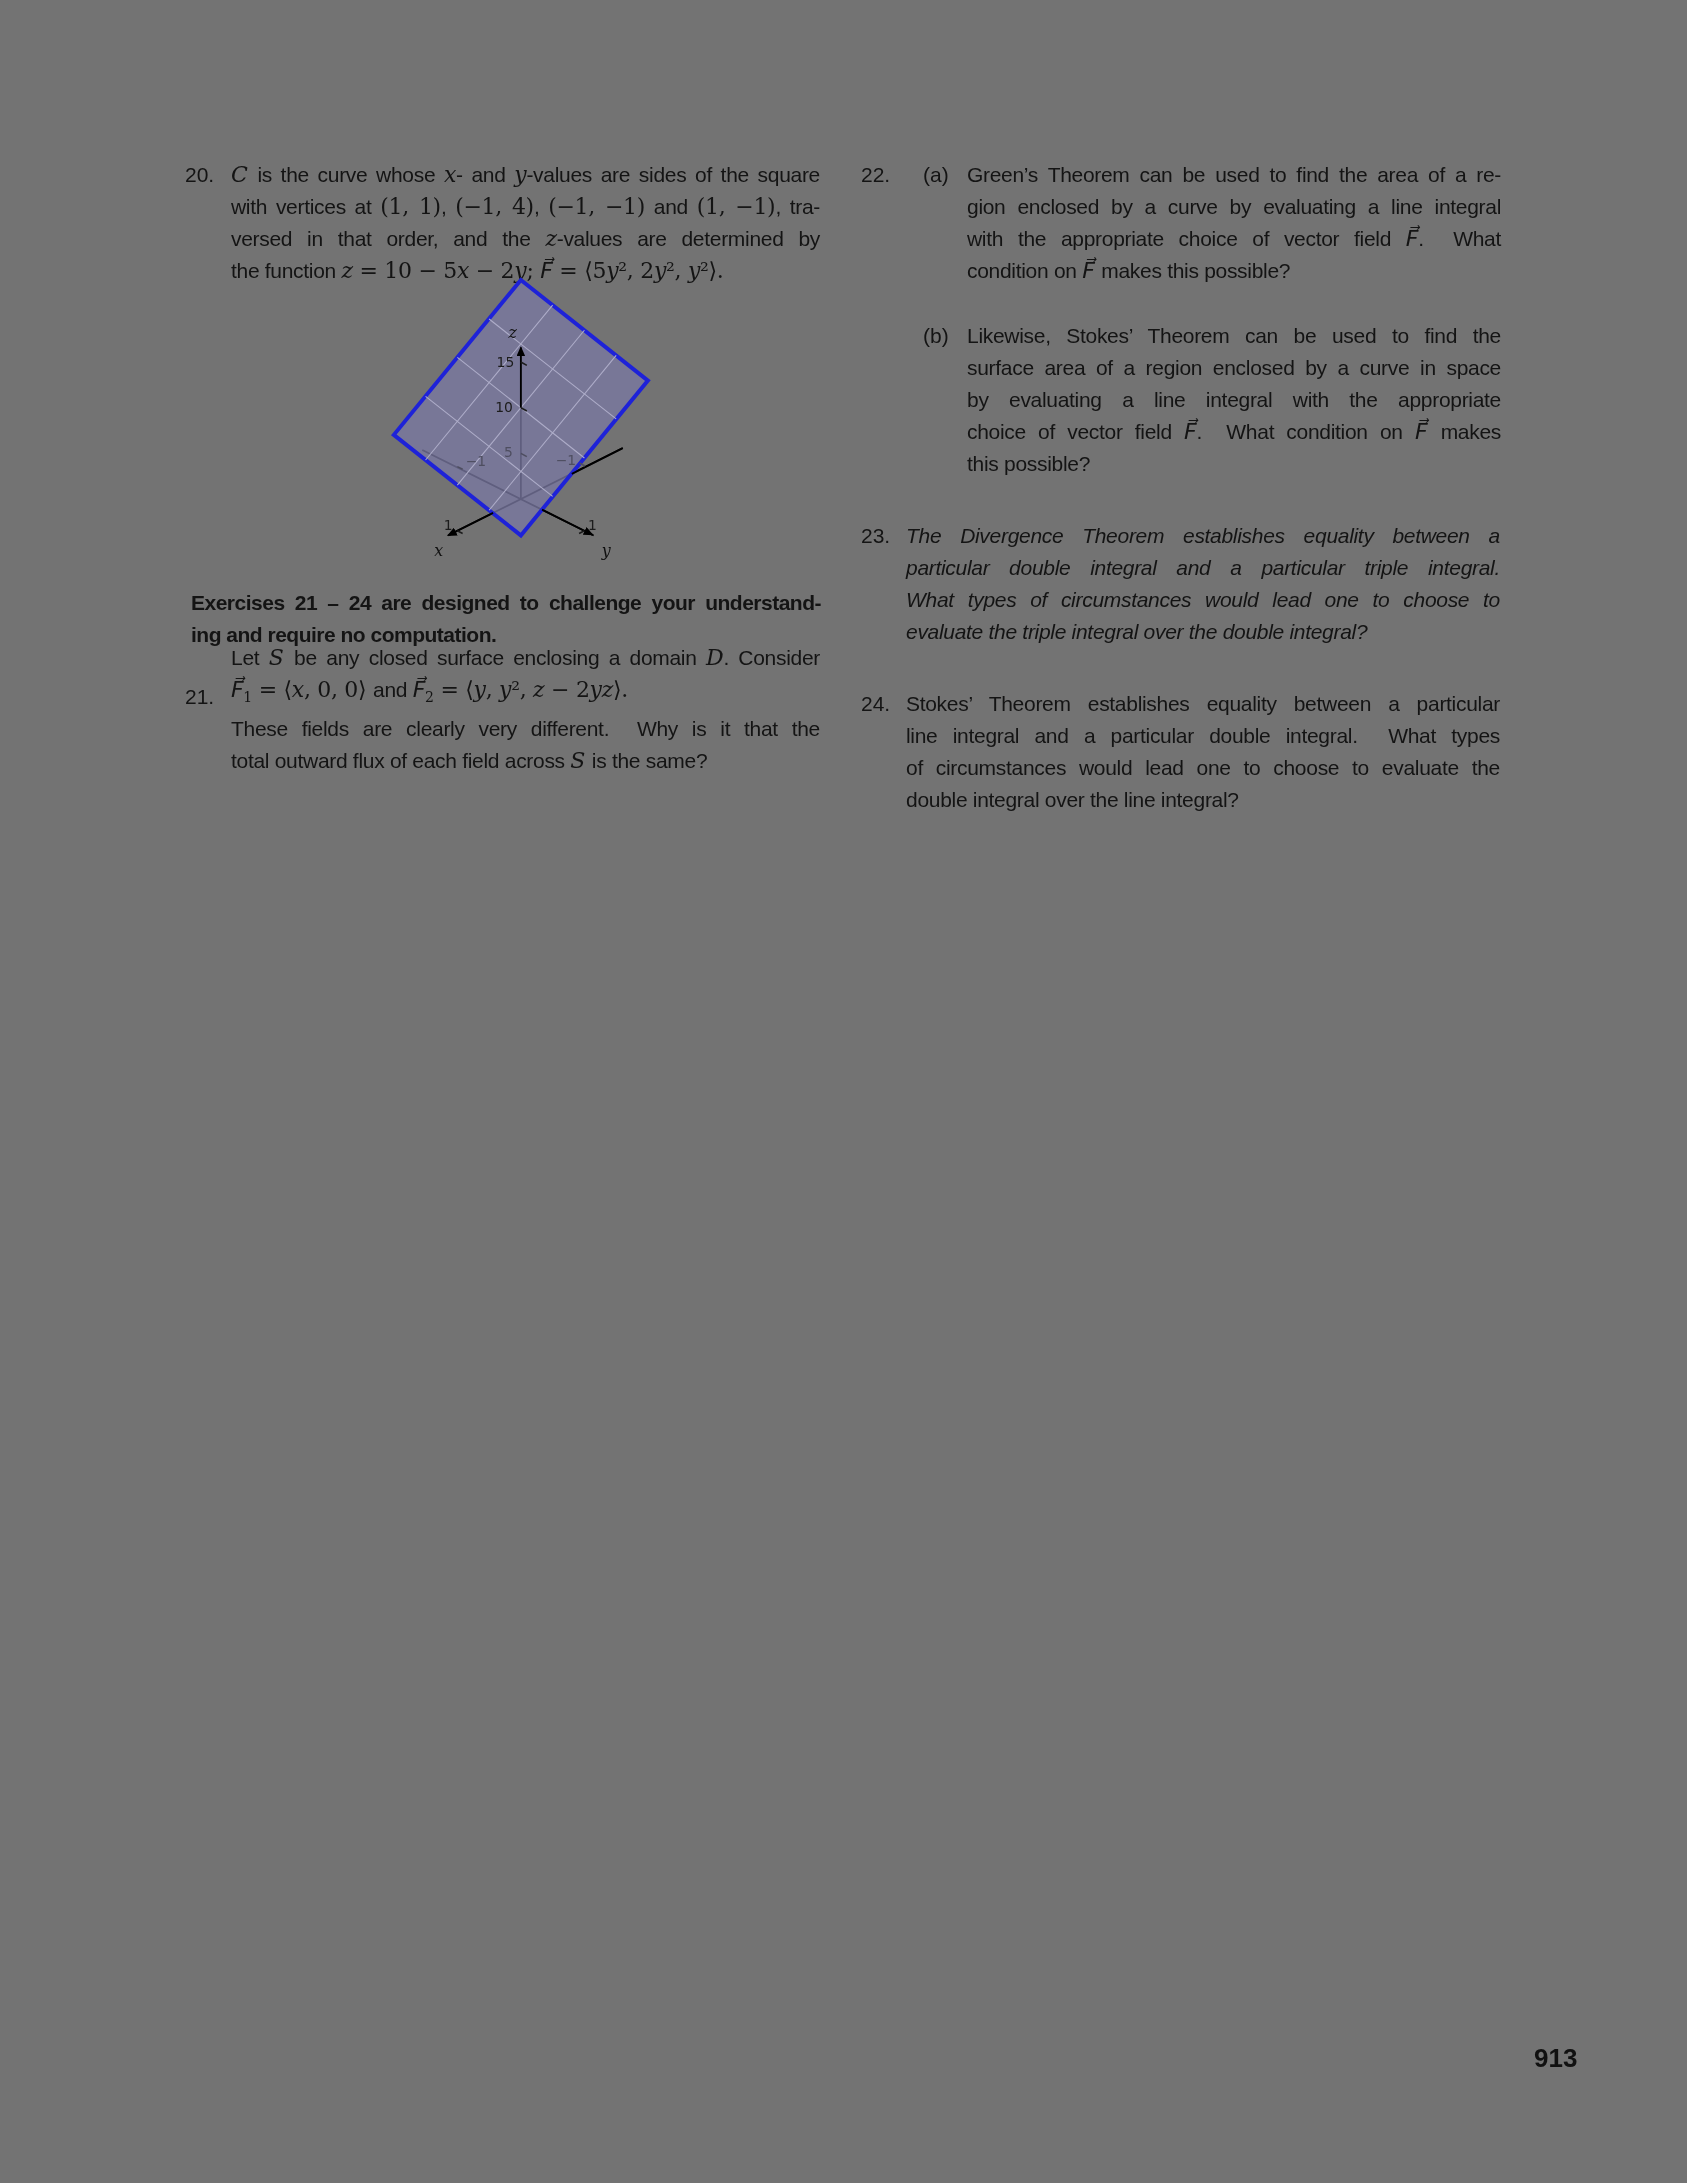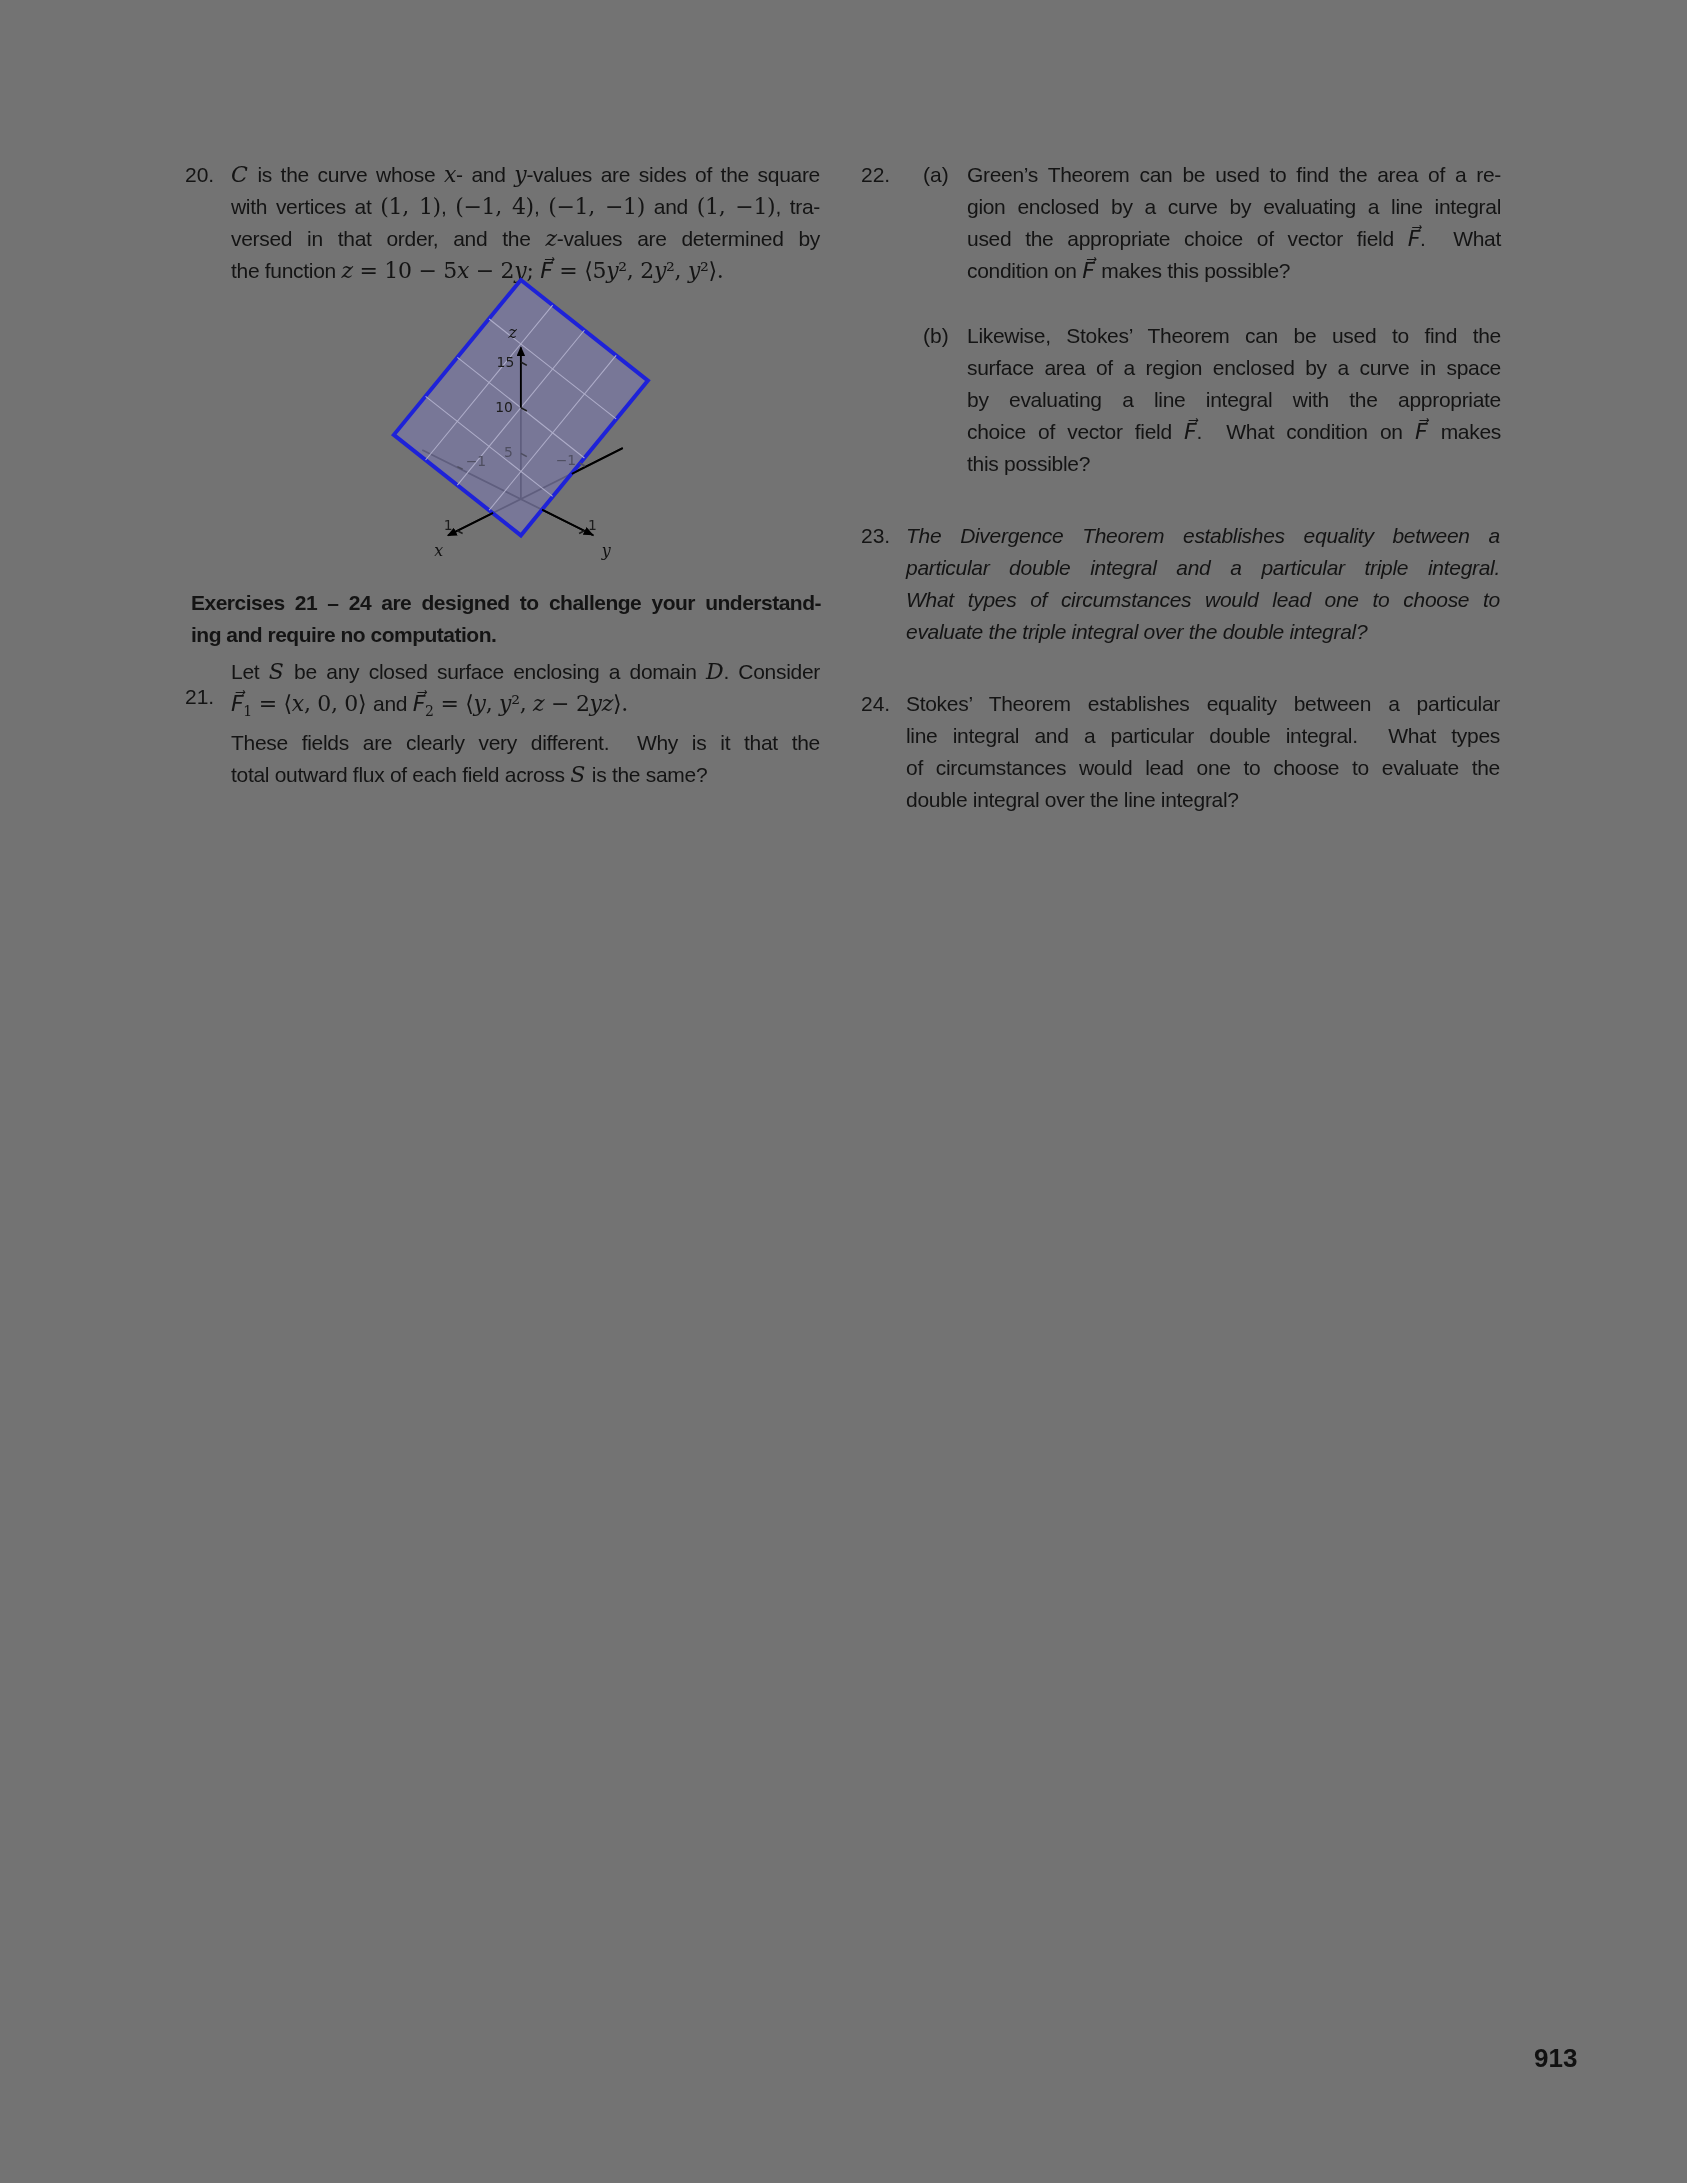--- a/index.html
+++ b/index.html
@@ -85,33 +85,33 @@
       <text x="357" y="441" font-size="24" class="it" text-anchor="middle" fill="#111111">y</text>
     </svg>
   </div>
 
   <div class="abs txt bold" style="left:191px;top:587px;width:630px;">
       <div class="ln jst"><span>Exercises 21 – 24 are designed to challenge your understand-</span></div>
       <div class="ln lft"><span>ing and require no computation.</span></div>
     </div>
 
   <div class="abs num" style="left:185px;top:681px;">21.</div>
-  <div class="abs txt" style="left:231px;top:656px;width:589px;">
+  <div class="abs txt" style="left:231px;top:642px;width:589px;">
       <div class="ln jst"><span>Let </span><span class="m">S </span><span>be any closed surface enclosing a domain </span><span class="m">D</span><span>. Consider</span></div>
       <div class="ln lft"><span class="m">F⃗</span><span class="sub">1</span><span class="mu"> = ⟨</span><span class="m">x</span><span class="mu">, 0, 0⟩ </span><span>and </span><span class="m">F⃗</span><span class="sub">2</span><span class="mu"> = ⟨</span><span class="m">y</span><span class="mu">, </span><span class="m">y</span><span class="mu">², </span><span class="m">z </span><span class="mu">− 2</span><span class="m">yz</span><span class="mu">⟩.</span></div>
       <div class="ln jst"><span>These fields are clearly very different.&nbsp; Why is it that the</span></div>
       <div class="ln lft"><span>total outward flux of each field across </span><span class="m">S </span><span>is the same?</span></div>
     </div>
 
   <div class="abs num" style="left:861px;top:159px;">22.</div>
   <div class="abs num" style="left:923px;top:159px;">(a)</div>
   <div class="abs txt" style="left:967px;top:159px;width:534px;">
       <div class="ln jst"><span>Green’s Theorem can be used to find the area of a re-</span></div>
       <div class="ln jst"><span>gion enclosed by a curve by evaluating a line integral</span></div>
-      <div class="ln jst"><span>used the appropriate choice of vector field </span><span class="m">F⃗</span><span>.&nbsp; What</span></div>
+      <div class="ln jst"><span>with the appropriate choice of vector field </span><span class="m">F⃗</span><span>.&nbsp; What</span></div>
       <div class="ln lft"><span>condition on </span><span class="m">F⃗ </span><span>makes this possible?</span></div>
     </div>
   <div class="abs num" style="left:923px;top:320px;">(b)</div>
   <div class="abs txt" style="left:967px;top:320px;width:534px;">
       <div class="ln jst"><span>Likewise, Stokes’ Theorem can be used to find the</span></div>
       <div class="ln jst"><span>surface area of a region enclosed by a curve in space</span></div>
       <div class="ln jst"><span>by evaluating a line integral with the appropriate</span></div>
       <div class="ln jst"><span>choice of vector field </span><span class="m">F⃗</span><span>.&nbsp; What condition on </span><span class="m">F⃗ </span><span>makes</span></div>
       <div class="ln lft"><span>this possible?</span></div>
     </div>

